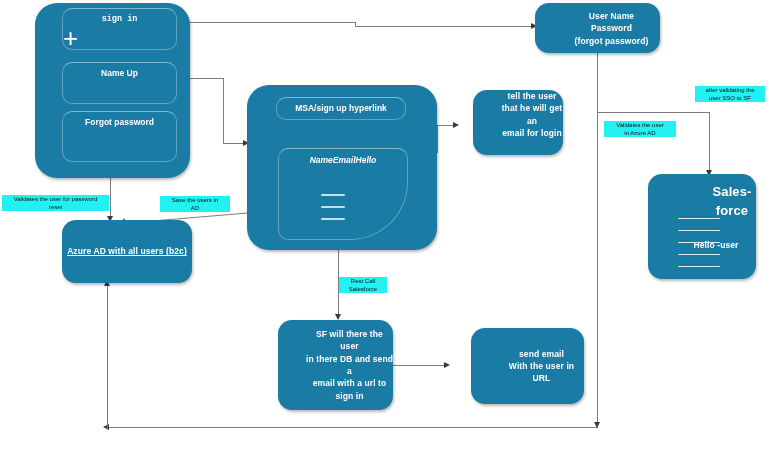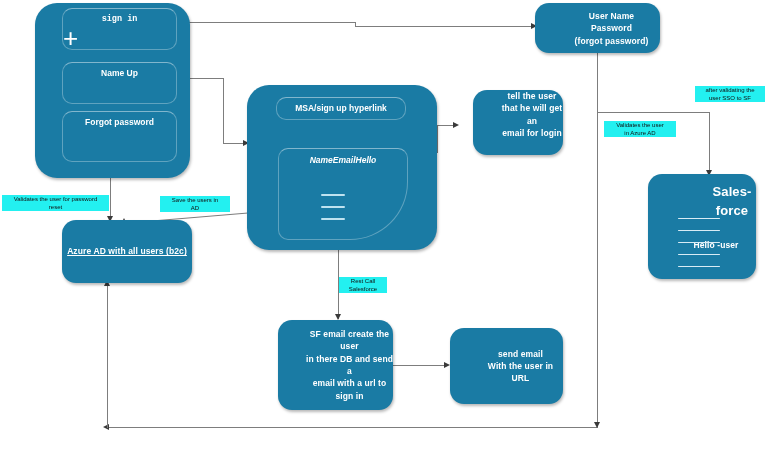--- a/index.html
+++ b/index.html
@@ -184,26 +184,26 @@
   <div class="rule sf" style="left:678px;top:230px;width:42px;"></div>
   <div class="rule sf" style="left:678px;top:242px;width:42px;"></div>
   <div class="rule sf" style="left:678px;top:254px;width:42px;"></div>
   <div class="rule sf" style="left:678px;top:266px;width:42px;"></div>
 
   <div class="box" style="left:62px;top:220px;width:130px;height:63px;text-decoration:underline;">
     <span>Azure AD with all users (b2c)</span>
   </div>
 
   <div class="box col" style="left:278px;top:320px;width:115px;height:90px;justify-content:center;">
-    <span>SF email create the user</span>
+    <span>SF will there the user</span>
     <span>in there DB and send a</span>
     <span>email with a url to sign in</span>
   </div>
 
-  <div class="box col" style="left:450px;top:328px;width:113px;height:76px;justify-content:center;">
+  <div class="box col" style="left:471px;top:328px;width:113px;height:76px;justify-content:center;">
     <span>send email</span>
     <span>With the user in URL</span>
   </div>
 
   <div class="note" style="left:2px;top:195px;width:105px;">Validates the user for password
 reset</div>
 
   <div class="note" style="left:160px;top:196px;width:68px;">Save the users in
 AD</div>
 

